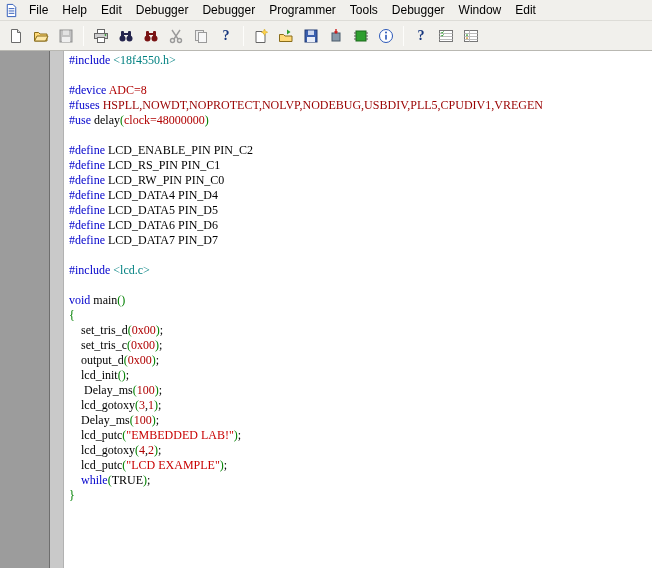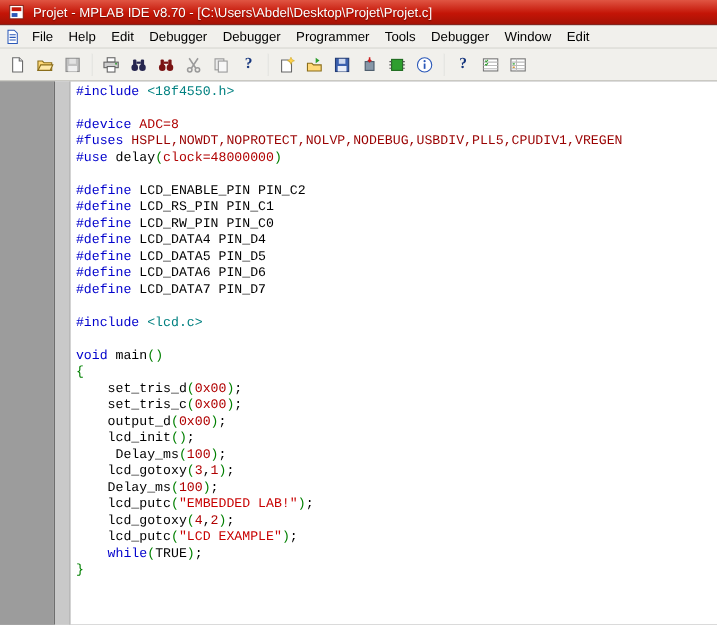--- a/index.html
+++ b/index.html
@@ -35,39 +35,29 @@
   .combo-arrow { width: 0; height: 0; border-left: 3.5px solid transparent;
                  border-right: 3.5px solid transparent; border-top: 4px solid #333; }
   .qmark { font-weight: bold; font-size: 14px; color: #15357d; font-family: "Liberation Serif", serif; }
 
   
   .workspace { flex: 1; position: relative; background: #9c9c9c; }
   .editor { position: absolute; left: 49px; top: 0; right: 0; bottom: 0; background: #fff;
             border-left: 1px solid #6e6e6e; display: flex; }
   .gutter { width: 14px; background: #c9c9c9; border-right: 1px solid #b2b2b2; flex: none; }
   .code { flex: 1; padding: 2px 0 0 5px; overflow: hidden; white-space: pre; color: #000;
-          font-family: Liberation Mono, monospace;
+          font-family: Liberation Serif, serif;
           font-size: 12px; line-height: 15px; }
   .code-line { height: 15px; }
 </style>
 </head>
 <body>
 
 <div class="window">
 
-  <div class="titlebar">
-    <span class="mdi-doc-icon">
-      <svg width="14" height="14" viewBox="0 0 16 16">
-          <rect x="1" y="1" width="14" height="14" fill="#fff" stroke="#7c1a10"></rect>
-          <rect x="3" y="3" width="10" height="4" fill="#c41507"></rect>
-          <rect x="3" y="9" width="6" height="4" fill="#2b58b8"></rect>
-        </svg>
-    </span>
-    <span class="title-text">Projet - MPLAB IDE v8.70 - [C:\Users\Abdel\Desktop\Projet\Projet.c]</span>
-  </div>
 
   <div class="menubar">
     <span class="mdi-doc-icon">
       <svg width="15" height="15" viewBox="0 0 16 16">
           <path d="M3.5 1.5h6l3 3v10h-9z" fill="#fff" stroke="#2b58b8"></path>
           <path d="M5 6h6M5 8.5h6M5 11h6" stroke="#2b58b8"></path>
         </svg>
     </span>
     <span class="menu-item">File</span>
     <span class="menu-item">Help</span>

